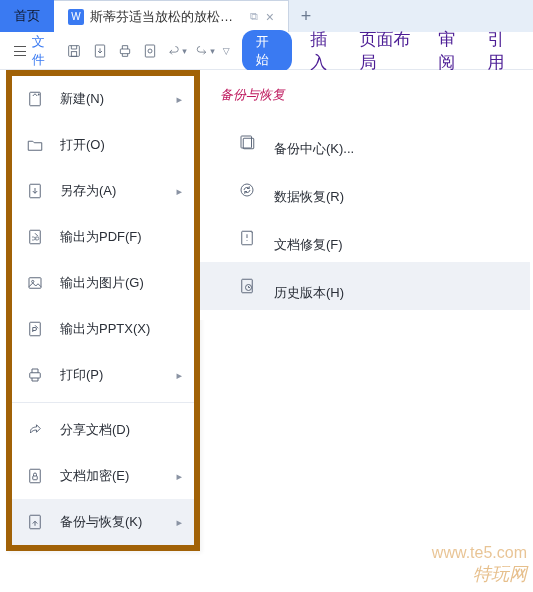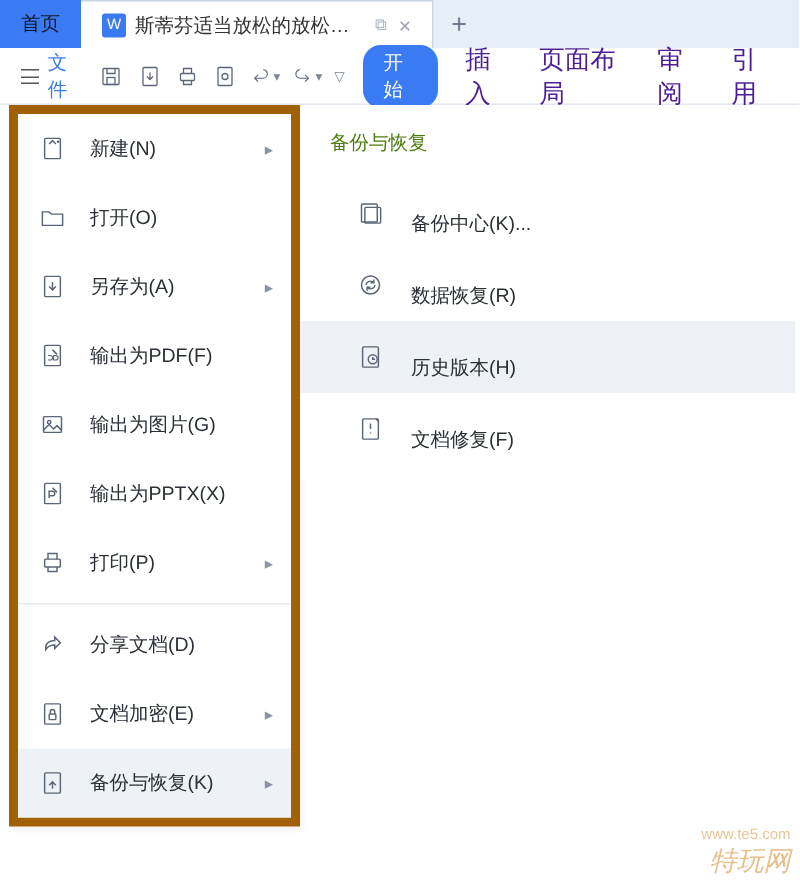--- a/index.html
+++ b/index.html
@@ -34,30 +34,30 @@
   .fitem { display: flex; align-items: center; height: 46px; padding: 0 12px; cursor: pointer; position: relative; }
   .fitem.active { background: #eef1f6; }
   .fitem .ficon { width: 22px; display: flex; align-items: center; justify-content: center; margin-right: 14px; color: #5a6678; }
   .fitem .ficon svg { width: 18px; height: 18px; stroke: currentColor; stroke-width: 1.3; fill: none; }
   .fitem .flabel { flex: 1; font-size: 13px; color: #2a2f38; }
   .fitem .chevron { color: #8a93a3; font-size: 11px; }
   .fsep { height: 1px; background: #e6eaf1; margin: 4px 0; }
 
   
   .subpanel { position: absolute; left: 200px; top: 70px; width: 330px; background: #fff; padding: 10px 0; }
-  .subtitle { font-size: 13px; color: #4d7c0f; padding: 6px 20px 14px; }
+  .subtitle { font-size: 13px; color: #be185d; padding: 6px 20px 14px; font-style: italic; }
   .sitem { display: flex; align-items: center; height: 48px; padding: 0 36px; cursor: pointer; }
   .sitem.active { background: #eef1f6; }
   .sitem .sicon { width: 22px; margin-right: 16px; display: flex; align-items: center; justify-content: center; color: #5a6678; }
   .sitem .sicon svg { width: 18px; height: 18px; stroke: currentColor; stroke-width: 1.3; fill: none; }
   .sitem .slabel { font-size: 13px; color: #2a2f38; margin-top: 13px; }
 
   
   .wm { position: absolute; right: 6px; bottom: 6px; font-size: 18px; color: #d38b2e; font-style: italic; opacity: 0.55; pointer-events: none; text-shadow: 0 0 4px #fff; }
-  .wm2 { position: absolute; right: 6px; bottom: 30px; font-size: 10px; color: #d38b2e; opacity: 0.5; pointer-events: none; }
+  .wm2 { position: absolute; right: 6px; bottom: 30px; font-size: 16px; color: #d38b2e; opacity: 0.5; pointer-events: none; }
 </style>
 </head>
 <body>
 
 <svg width="0" height="0" style="position:absolute">
   <symbol id="i-save" viewBox="0 0 24 24">
       <rect x="4" y="4" width="16" height="16" rx="1"></rect>
       <path d="M8 4v5h8V4"></path>
       <rect x="8" y="13" width="8" height="7"></rect>
     </symbol>
@@ -294,33 +294,33 @@
         <span class="slabel">备份中心(K)...</span>
       </div>
       <div class="sitem">
         <span class="sicon">
           <svg>
             <use href="#i-data-recover"></use>
           </svg>
         </span>
         <span class="slabel">数据恢复(R)</span>
       </div>
+      <div class="sitem">
+        <span class="sicon">
+          <svg>
+            <use href="#i-doc-repair"></use>
+          </svg>
+        </span>
+        <span class="slabel">文档修复(F)</span>
+      </div>
       <div class="sitem active">
         <span class="sicon">
           <svg>
             <use href="#i-history"></use>
           </svg>
         </span>
         <span class="slabel">历史版本(H)</span>
       </div>
-      <div class="sitem">
-        <span class="sicon">
-          <svg>
-            <use href="#i-doc-repair"></use>
-          </svg>
-        </span>
-        <span class="slabel">文档修复(F)</span>
-      </div>
     </div>
 </div>
 
 <div class="wm">特玩网</div>
 <div class="wm2">www.te5.com</div>
 
 </body></html>

